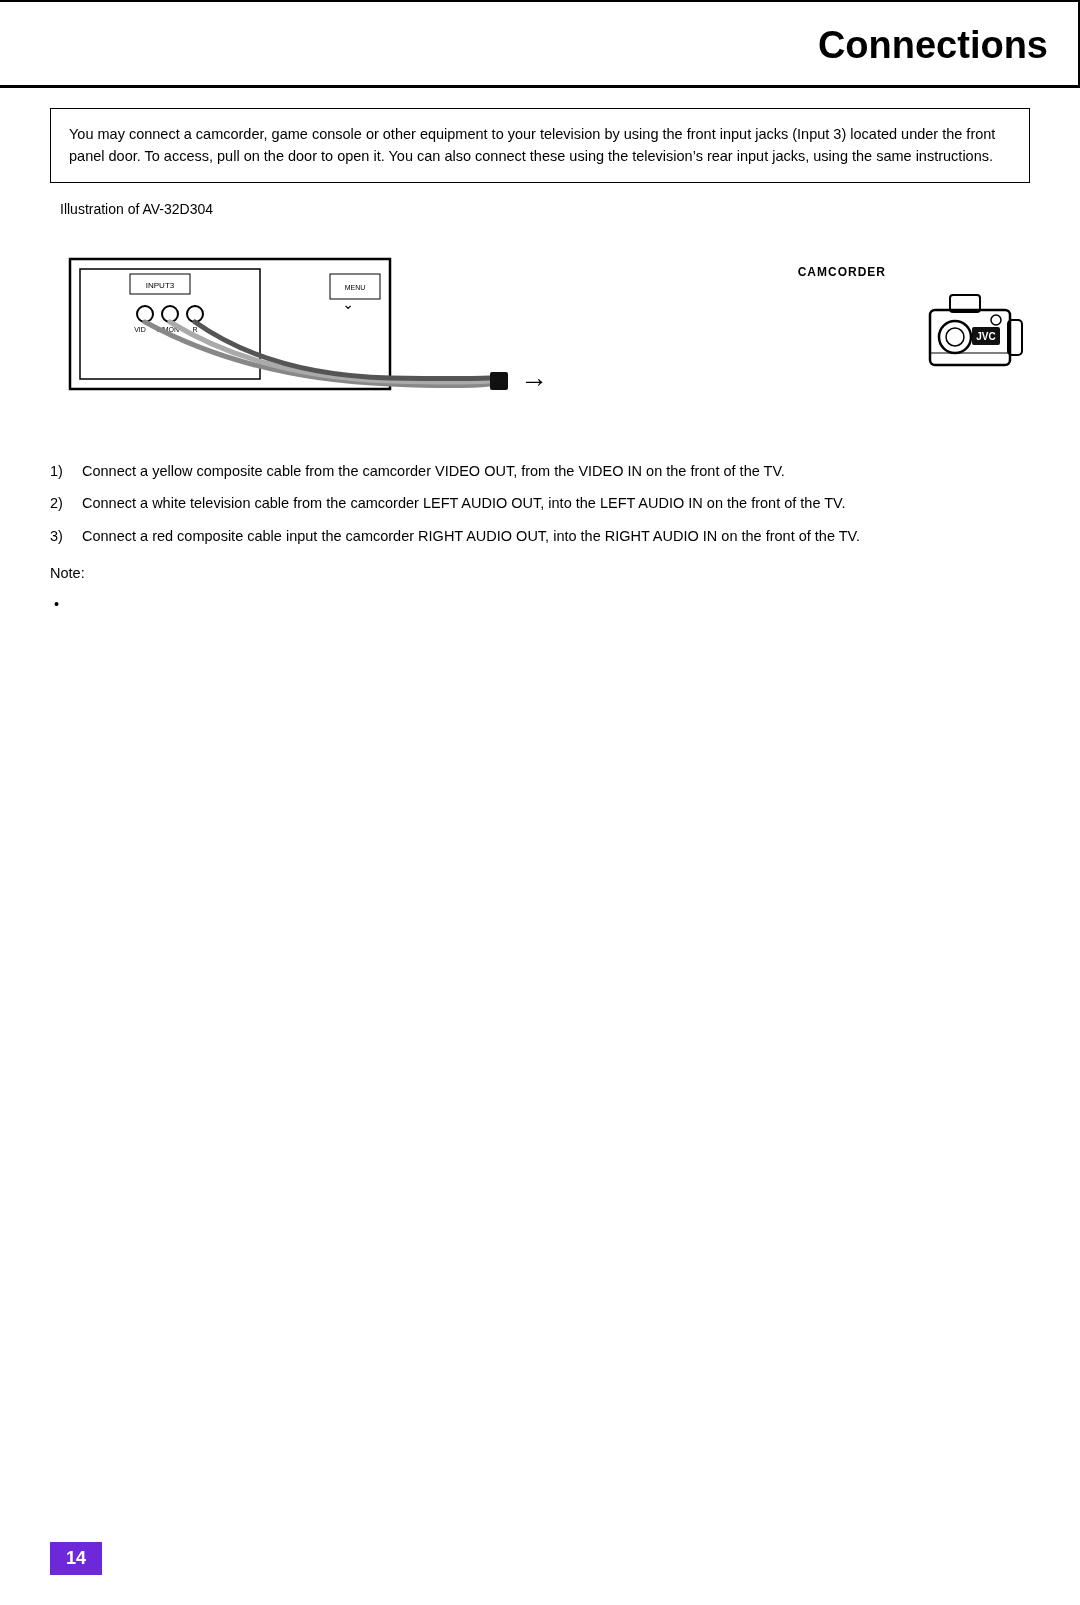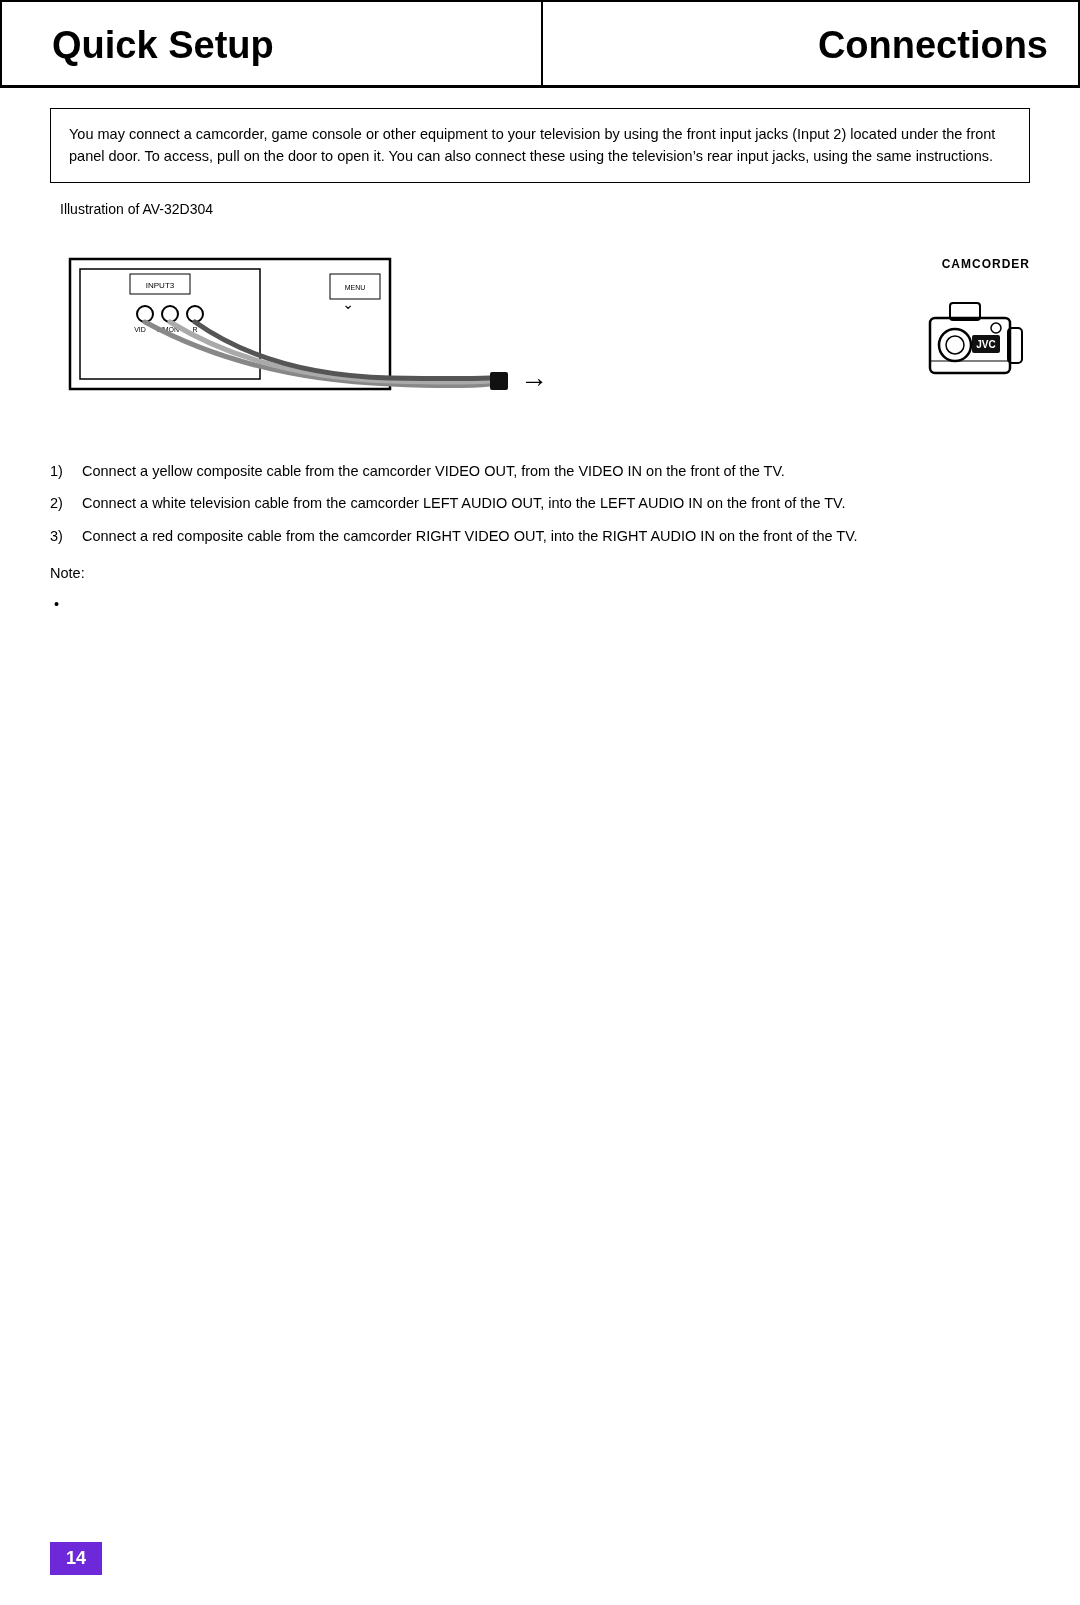--- a/index.html
+++ b/index.html
@@ -87,23 +87,23 @@
       margin-bottom: 28px;
       gap: 30px;
     }
 
     .tv-diagram {
       flex: 1;
     }
 
     .camcorder-area {
       display: flex;
-      flex-direction: column;
-      align-items: flex-end;
-      gap: 2px;
+      flex-direction: row;
+      align-items: flex-start;
+      gap: 14px;
     }
     .camcorder-label {
       font-size: 12px;
       font-weight: bold;
       letter-spacing: 1px;
     }
 
     
     .instructions {
       margin-bottom: 18px;
@@ -158,33 +158,30 @@
       width: 520px;
       height: 200px;
     }
   </style>
 </head>
 <body>
 
 <div class="page">
 
   <div class="header">
-    <div class="header-left">
-      <span class="header-title">Quick Setup</span>
-    </div>
     <div class="header-right">
       <span class="header-title">Connections</span>
     </div>
   </div>
 
   <div class="content">
 
 
     <div class="info-box">
-      <span>You may connect a camcorder, game console or other equipment to your television by using the front input jacks (Input 2) located under the front panel door. To access, pull on the door to open it. You can also connect these using the television’s rear input jacks, using the same instructions.</span>
+      <span>You may connect a camcorder, game console or other equipment to your television by using the front input jacks (Input 3) located under the front panel door. To access, pull on the door to open it. You can also connect these using the television’s rear input jacks, using the same instructions.</span>
     </div>
 
     <div class="illustration-label">Illustration of AV-32D304</div>
 
     <div class="diagram-area">
 
       <div class="tv-diagram">
         <svg class="diagram-svg" viewBox="0 0 520 200" xmlns="http://www.w3.org/2000/svg">
 
           <rect x="20" y="30" width="320" height="130" fill="none" stroke="#000" stroke-width="2.5"></rect>
@@ -248,21 +245,21 @@
       <div class="instruction-item">
         <span class="instruction-num">1)</span>
         <span class="instruction-text">Connect a yellow composite cable from the camcorder VIDEO OUT, from the VIDEO IN on the front of the TV.</span>
       </div>
       <div class="instruction-item">
         <span class="instruction-num">2)</span>
         <span class="instruction-text">Connect a white television cable from the camcorder LEFT AUDIO OUT, into the LEFT AUDIO IN on the front of the TV.</span>
       </div>
       <div class="instruction-item">
         <span class="instruction-num">3)</span>
-        <span class="instruction-text">Connect a red composite cable from the camcorder RIGHT VIDEO OUT, into the RIGHT AUDIO IN on the front of the TV.</span>
+        <span class="instruction-text">Connect a red composite cable input the camcorder RIGHT AUDIO OUT, into the RIGHT AUDIO IN on the front of the TV.</span>
       </div>
     </div>
 
     <div>
       <div class="note-label">Note:</div>
       <div class="note-item">
         <span class="note-bullet">•</span>
       </div>
     </div>
   </div>

